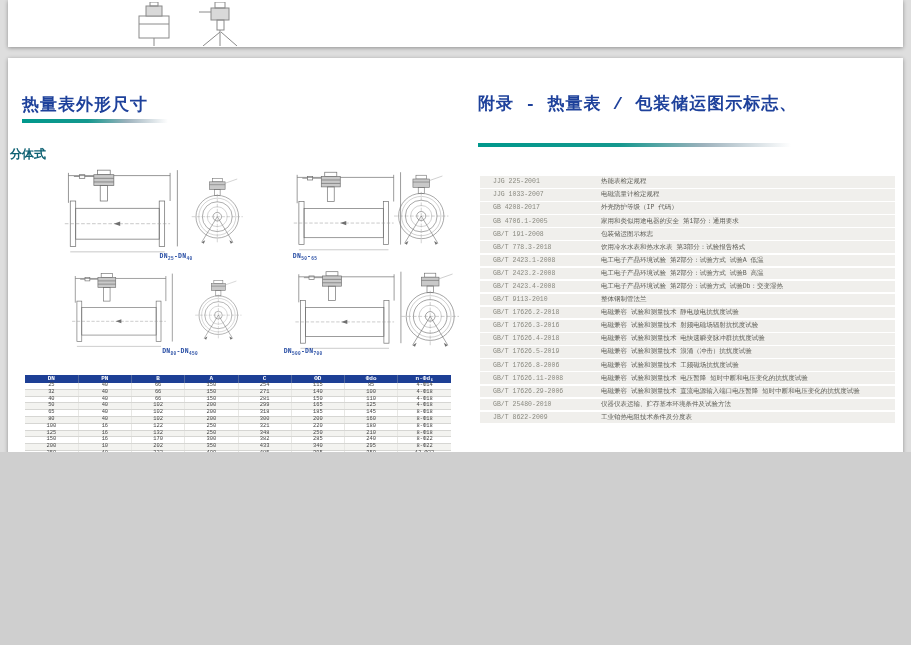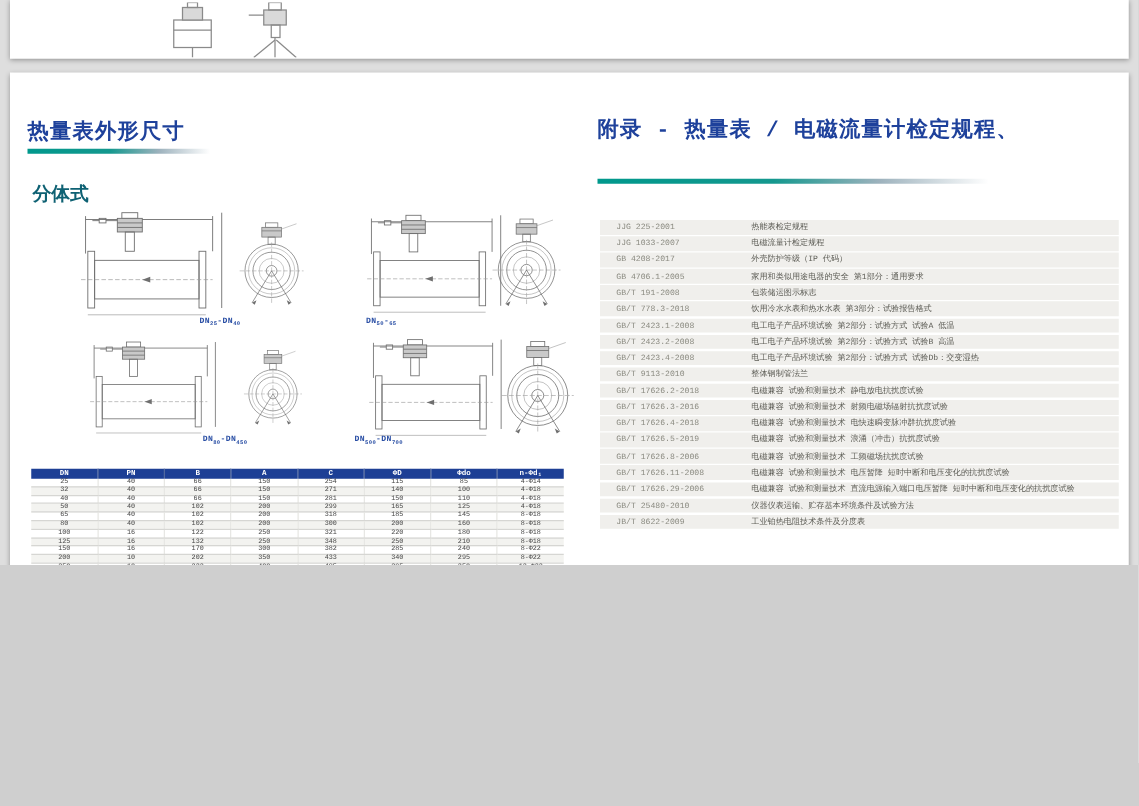--- a/index.html
+++ b/index.html
@@ -6,21 +6,21 @@
   .stage{position:relative;width:911px;height:452px;background:#dedede;overflow:hidden;
          font-family:Liberation Mono, monospace;}
   .sheet{position:absolute;background:#ffffff;box-shadow:0 1px 4px rgba(0,0,0,.35);}
   #prev-page{left:8px;top:0;width:895px;height:47px;}
   #page{left:8px;top:58px;width:895px;height:569px;}
 
   
   .title{position:absolute;font-size:17px;font-weight:bold;color:#1e419b;letter-spacing:1px;white-space:nowrap;}
   .rule{position:absolute;height:4px;
         background:linear-gradient(90deg,#00988c 0%,#14988e 45%,#9db2bd 72%,rgba(222,226,229,0) 100%);}
-  .section-label{position:absolute;left:18px;top:88px;font-size:15px;font-weight:bold;color:#0e6173;}
+  .section-label{position:absolute;left:2px;top:88px;font-size:12px;font-weight:bold;color:#0e6173;}
 
   
   .fig{position:absolute;}
   .caption{position:absolute;font-size:6.5px;font-weight:bold;color:#2a4fa5;
            transform:translateX(-50%);white-space:nowrap;letter-spacing:.3px;}
   .caption sub{font-size:.68em;}
 
   
   table{position:absolute;border-collapse:collapse;table-layout:fixed;background:#fff;}
   #t1{left:17px;top:317px;width:426px;}
@@ -460,21 +460,21 @@
             <td>439.9</td>
             <td>120</td>
           </tr>
         </tbody>
       </table>
 
     <div class="footline" style="left:5px;width:441px"></div>
     <div class="pagenum" style="left:8px">6</div>
     <div class="foottext" style="left:200px;width:246px;text-align:right">KHE系列管道式电磁热量表</div>
 
-    <h1 class="title" style="left:470px;top:34px;margin:0">附录 - 热量表 / 电磁流量计检定规程、</h1>
+    <h1 class="title" style="left:470px;top:34px;margin:0">附录 - 热量表 / 包装储运图示标志、</h1>
     <div class="rule" style="left:470px;top:85px;width:313px"></div>
 
     <div id="standards">
         <div class="std-row">
           <span class="std-code">JJG 225-2001</span>
           <span class="std-name">热能表检定规程</span>
         </div>
         <div class="std-row">
           <span class="std-code">JJG 1033-2007</span>
           <span class="std-name">电磁流量计检定规程</span>

